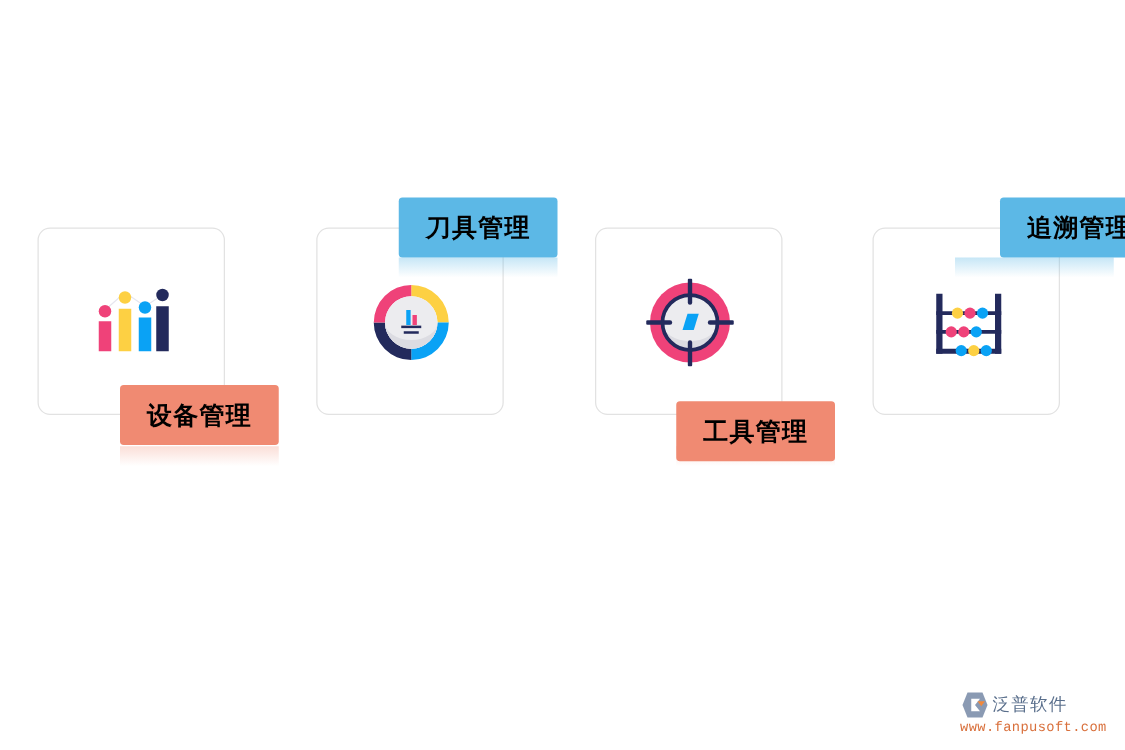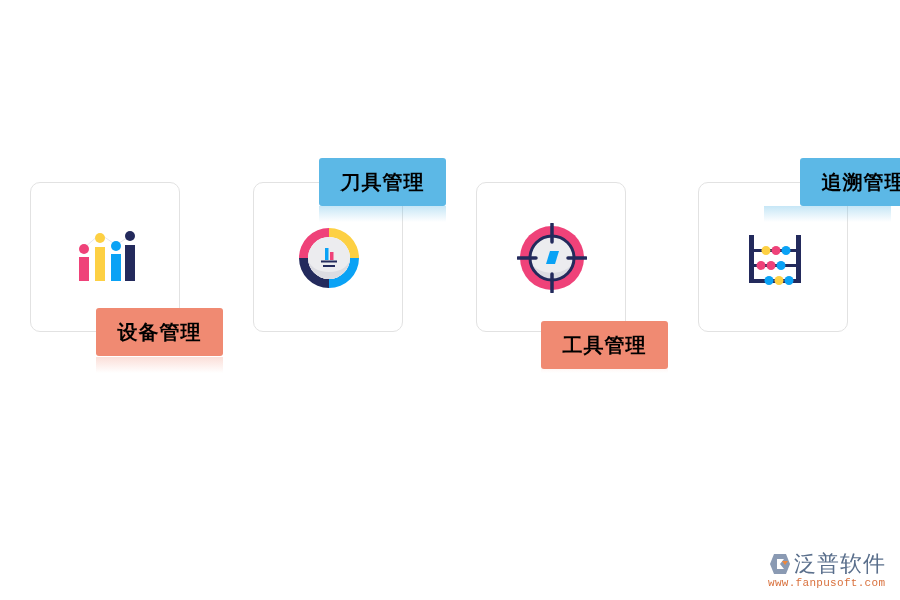--- a/index.html
+++ b/index.html
@@ -25,21 +25,21 @@
   .reflect {
     position: absolute; width: 127px; height: 16px;
   }
   .reflect.salmon { background: linear-gradient(to bottom, rgba(240,138,114,0.28), rgba(240,138,114,0)); }
   .reflect.blue { background: linear-gradient(to bottom, rgba(92,184,230,0.35), rgba(92,184,230,0)); }
   .logo {
     position: absolute; left: 768px; top: 552px; width: 125px; height: 40px;
   }
   .logo-row { display: flex; align-items: center; }
   .logo-mark { width: 24px; height: 24px; margin-right: 2px; }
-  .logo-name { font-size: 22px; color: #5a6f8c; letter-spacing: 1px; line-height: 24px; }
+  .logo-name { font-size: 14px; color: #5a6f8c; letter-spacing: 1px; line-height: 24px; }
   .logo-url {
     font-family: Liberation Mono, monospace;
     font-size: 11px; color: #d9703c; margin-top: 1px; letter-spacing: 0.3px;
   }
 </style>
 </head>
 <body>
 
 <div class="card" style="left:30px; top:182px;">
   <svg class="icon" viewBox="0 0 70 70">

